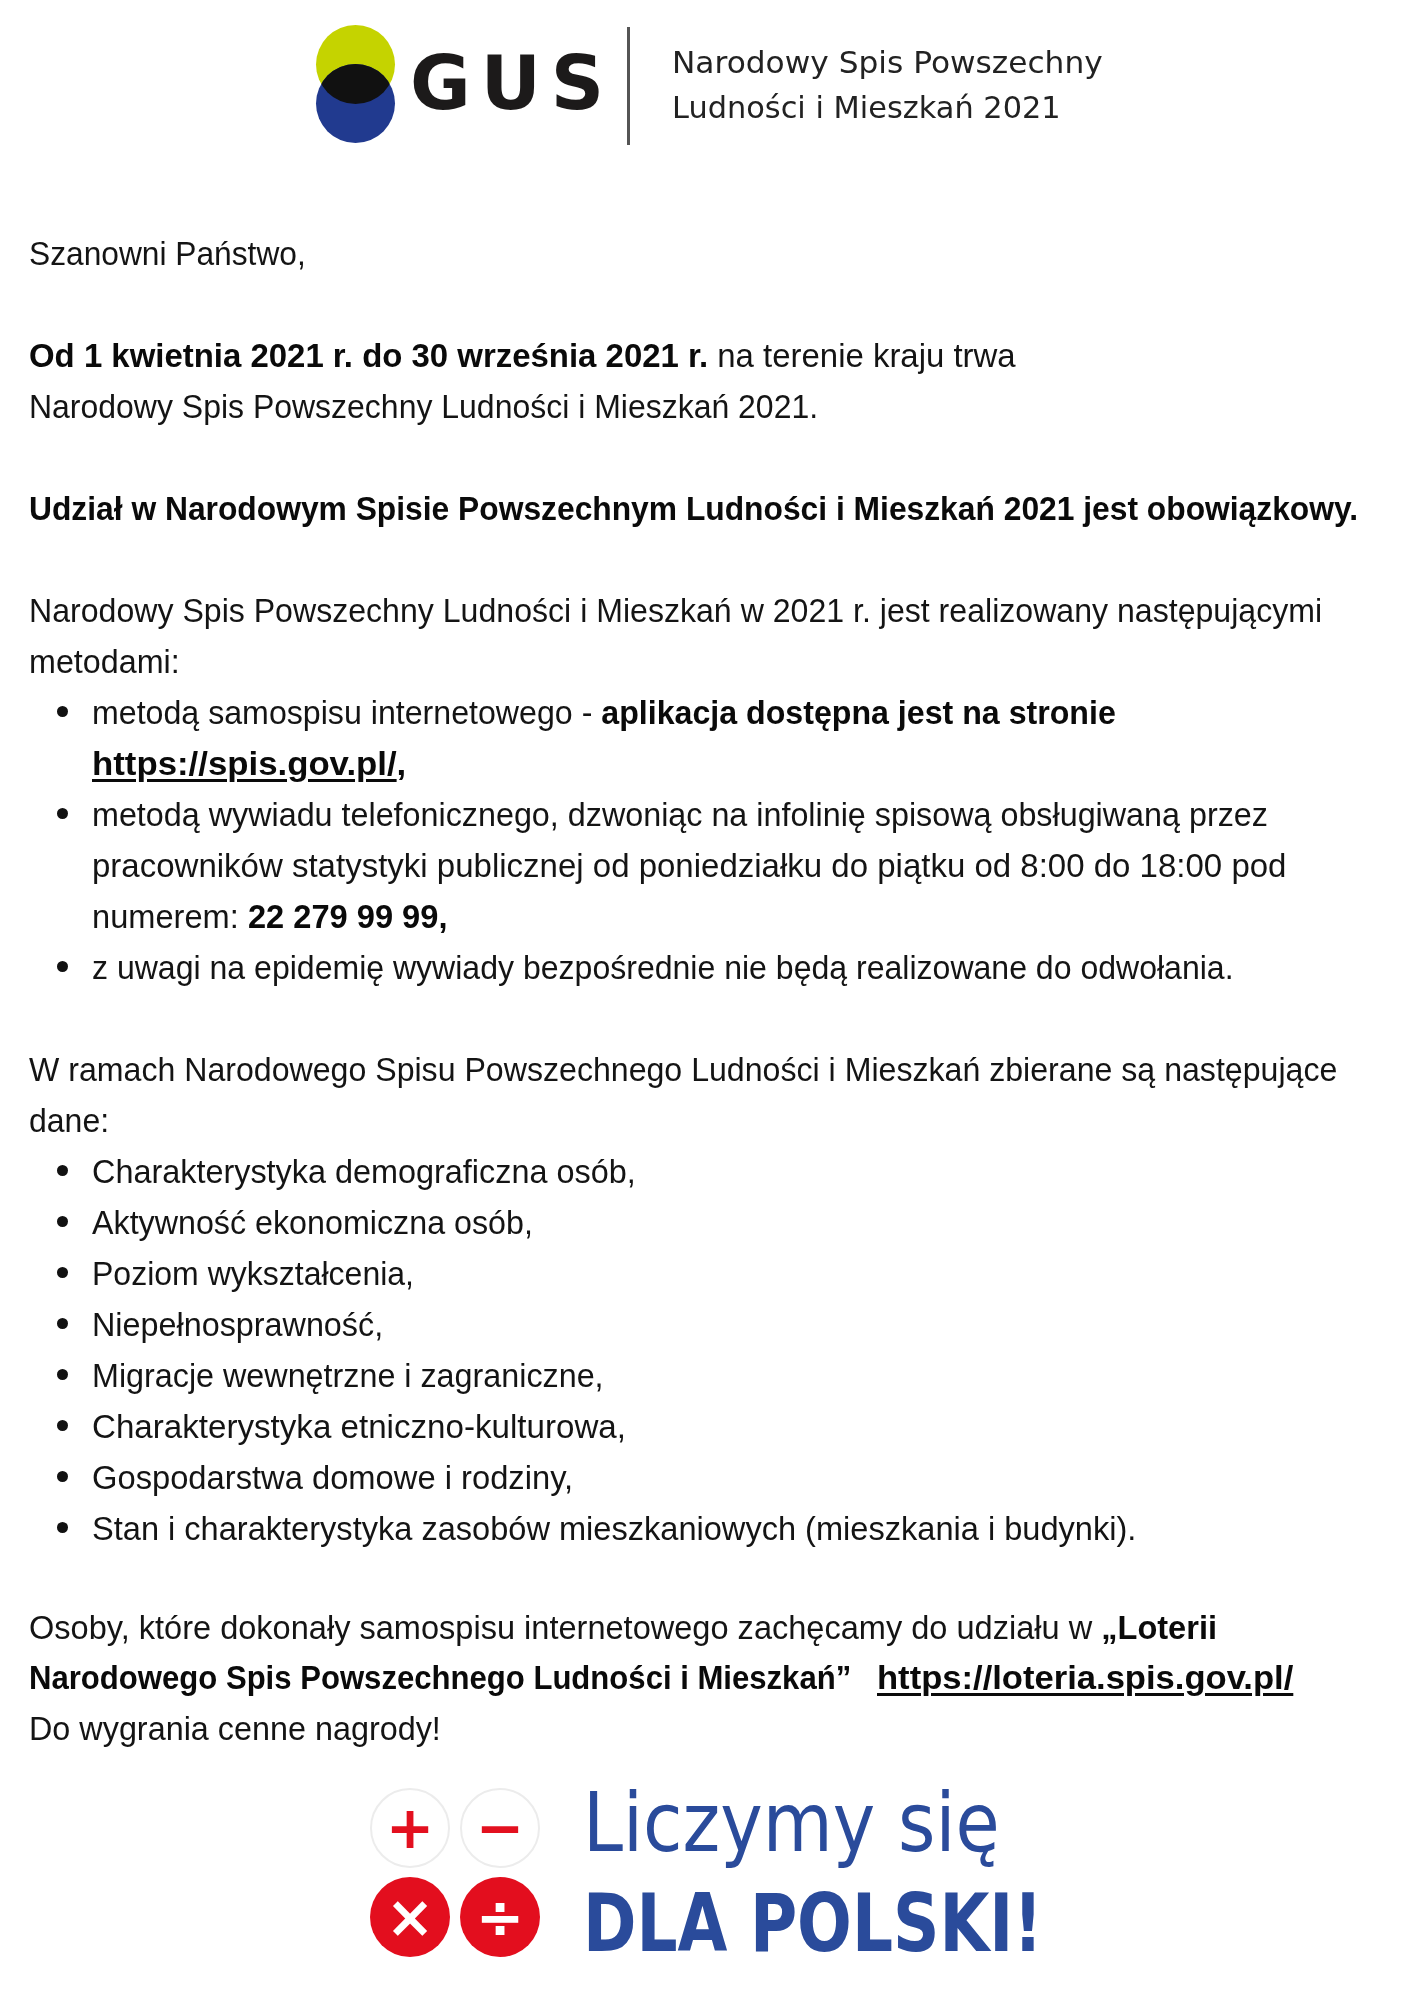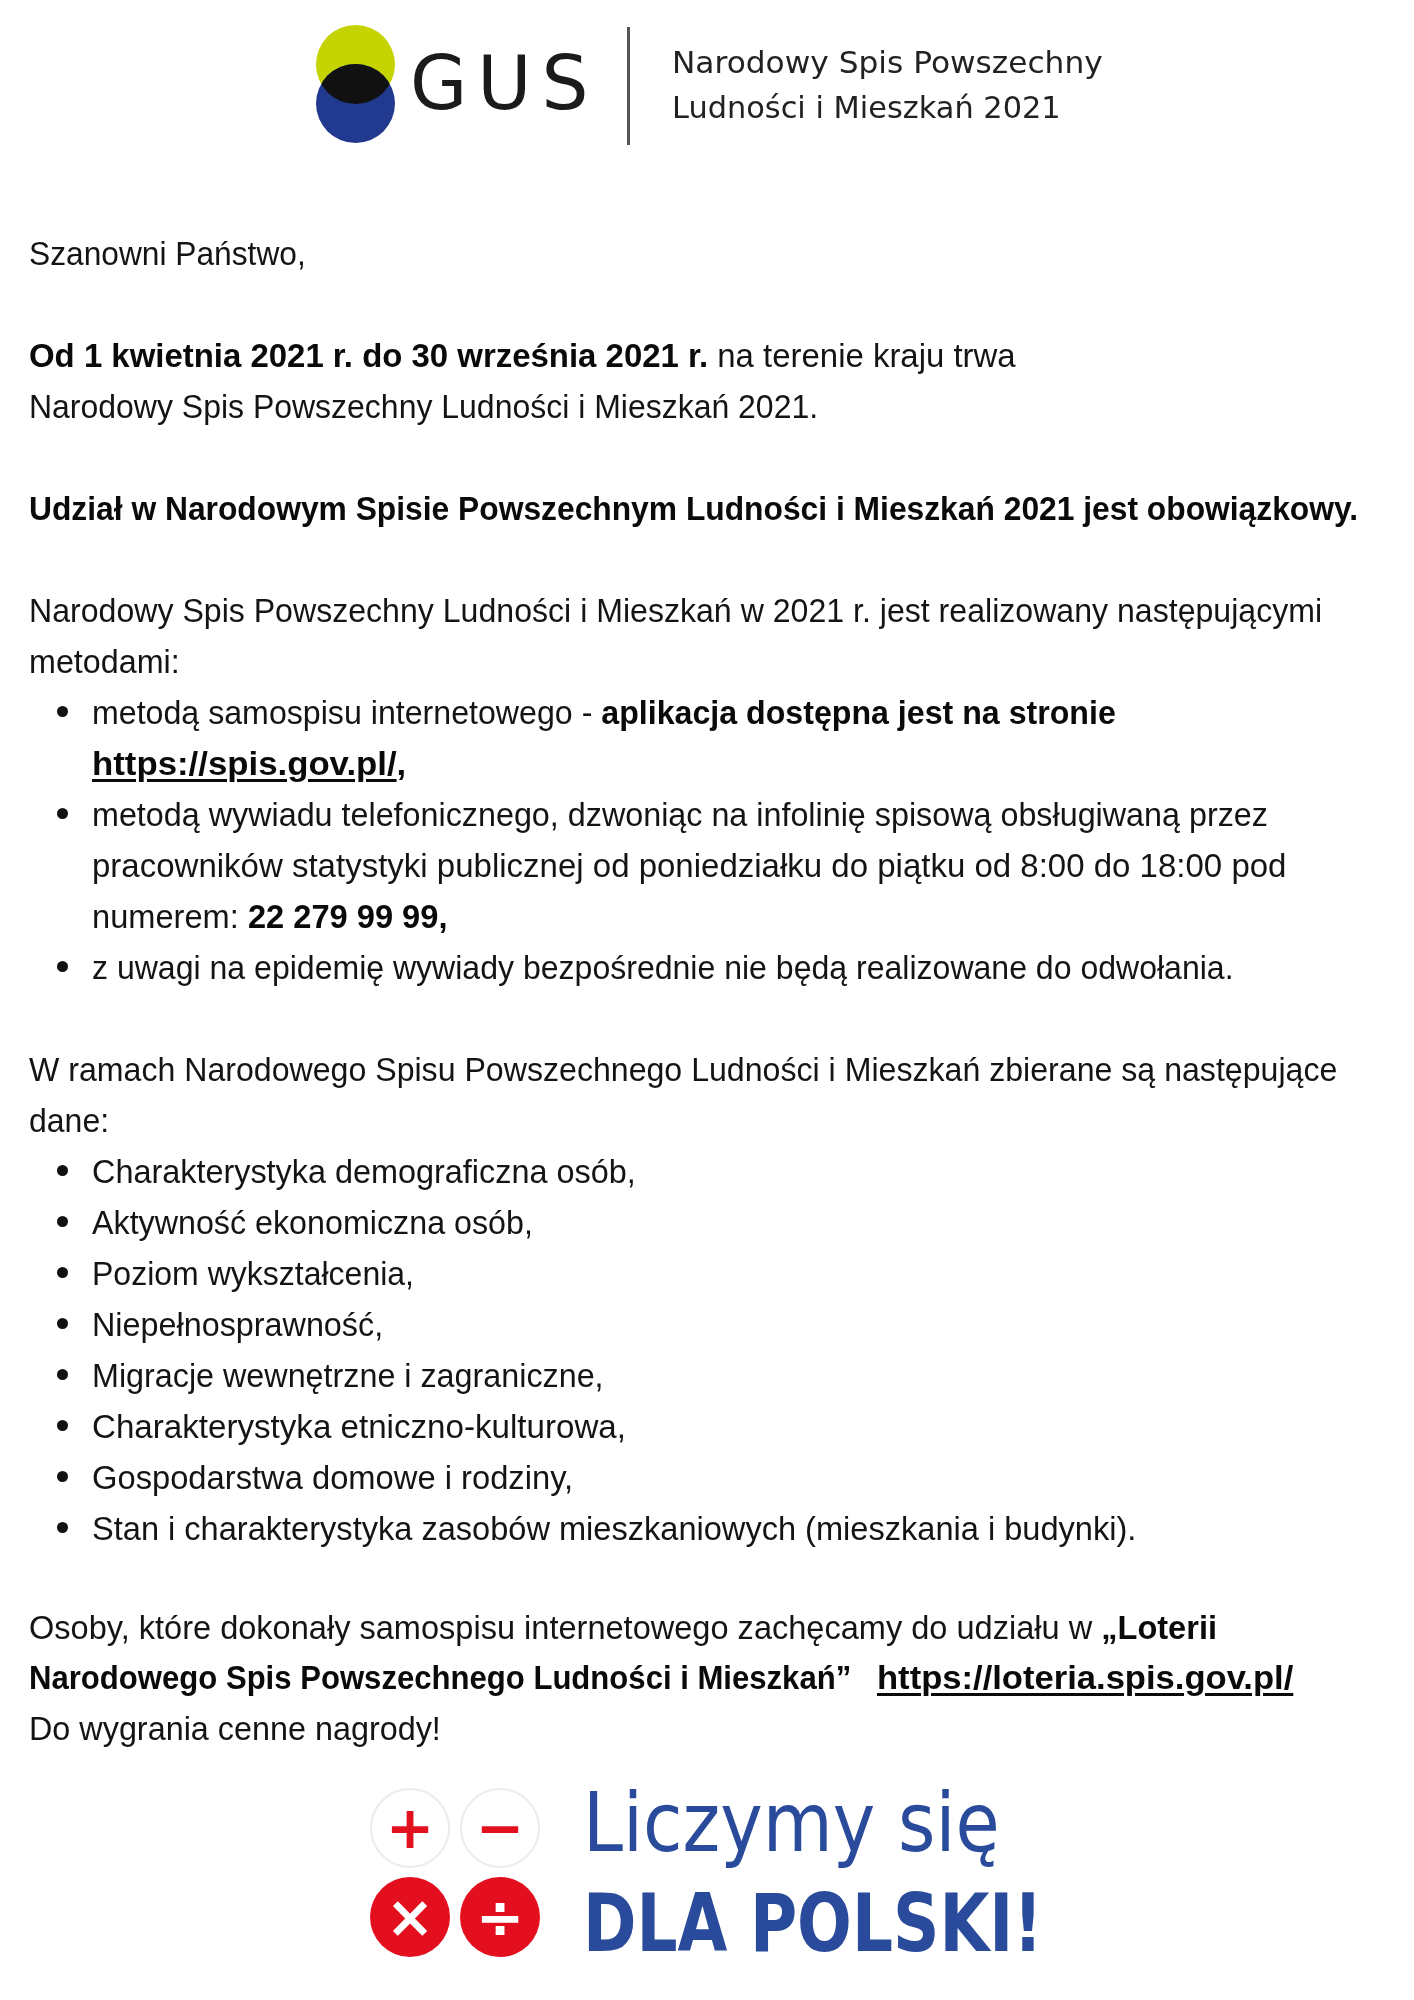--- a/index.html
+++ b/index.html
@@ -36,21 +36,21 @@
     <div class="gus-circle" style="left:316px; top:25px; width:79px; height:79px; background:#c5d300;"></div>
     <div class="gus-circle" style="left:316px; top:64px; width:79px; height:79px; background:#213a8f;"></div>
     <svg class="abs" style="left:316px; top:25px;" width="79" height="118">
       <defs>
           <clipPath id="cp">
             <circle cx="39.5" cy="39.5" r="39.5"></circle>
           </clipPath>
         </defs>
       <circle cx="39.5" cy="78.5" r="39.5" fill="#111" clip-path="url(#cp)"></circle>
     </svg>
-    <div class="gus-word" style="left:410px; top:46px;">GUS</div>
+    <div class="gus-word" style="left:410px; top:46px;font-weight:bold;">GUS</div>
   </div>
   <div class="divider" style="left:627px; top:27px; height:118px;"></div>
   <div class="hdr-line" style="left: 672px; top: 46px; transform: scaleX(1.04106);">Narodowy Spis Powszechny</div>
   <div class="hdr-line" style="left: 672px; top: 91px; transform: scaleX(1.01302);">Ludności i Mieszkań 2021</div>
 </div>
 
 <main>
   <div class="ln" style="left: 29px; top: 233px; transform: scaleX(0.93266);">Szanowni Państwo,</div>
 
   <div class="ln" style="left: 29px; top: 335px; transform: scaleX(0.968597);">

